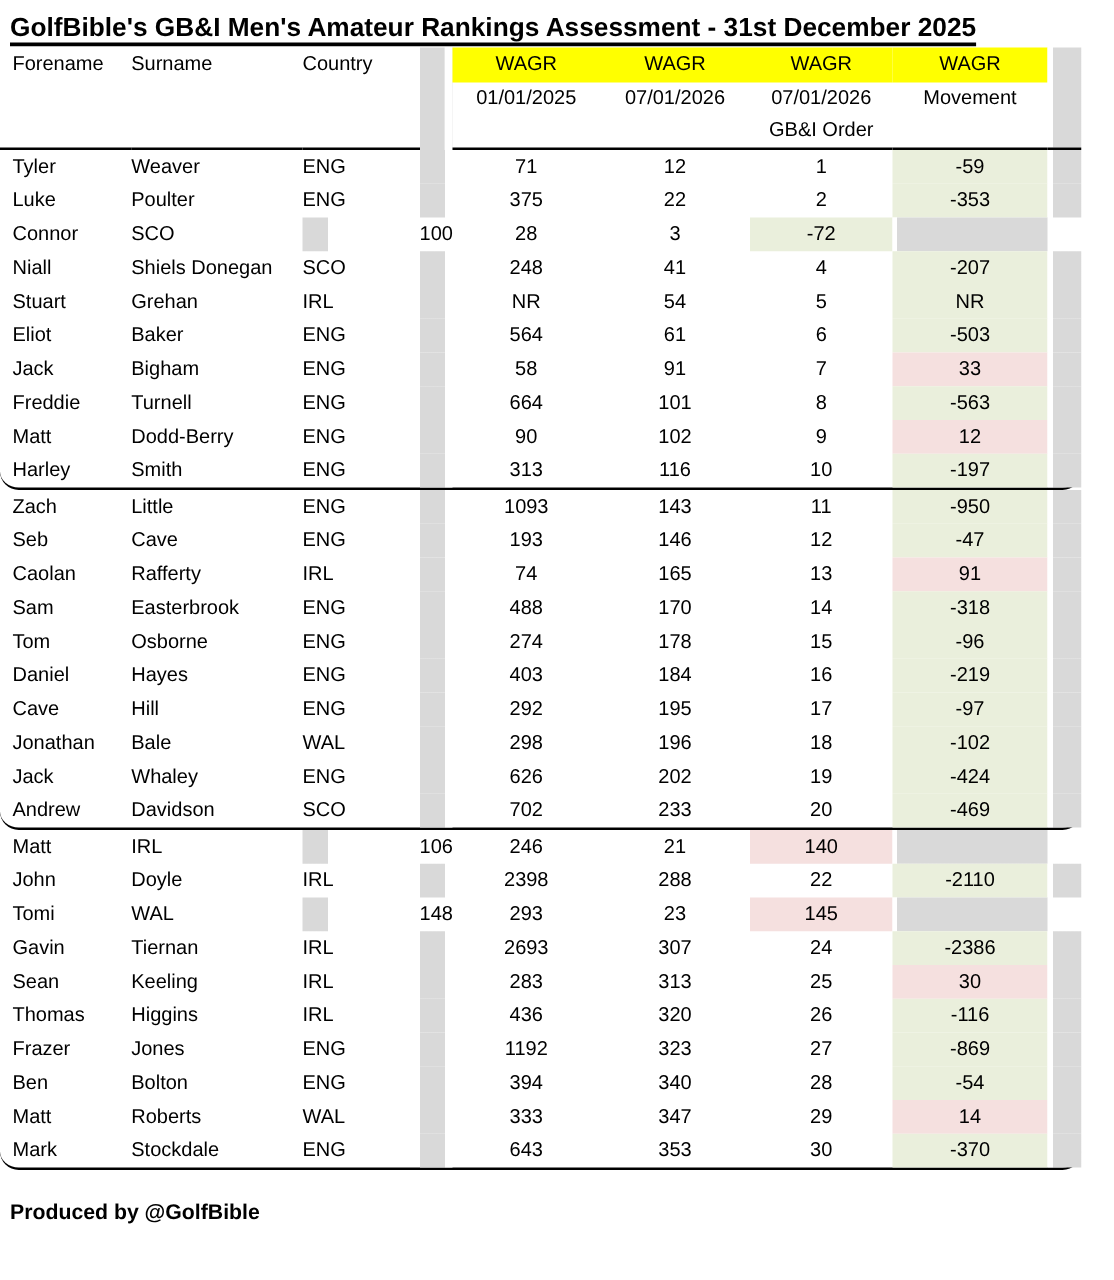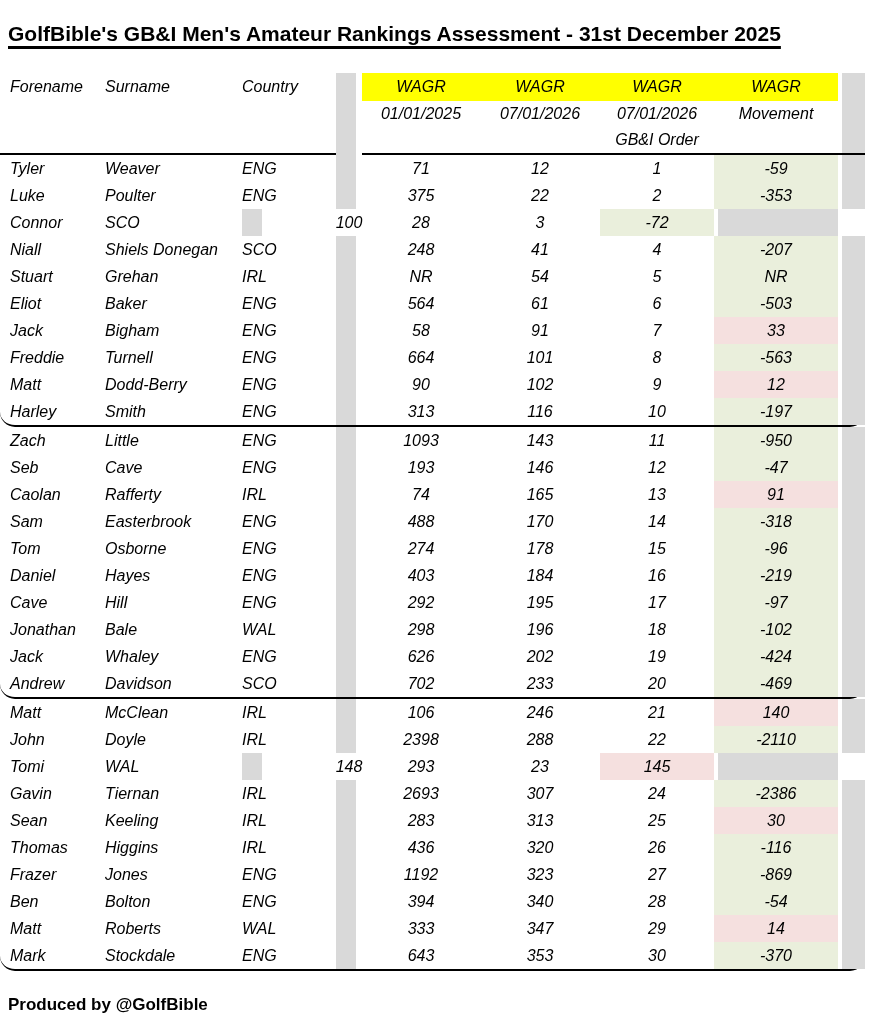--- a/index.html
+++ b/index.html
@@ -7,29 +7,29 @@
     --gray:#D9D9D9;
     --green:#EAEFDC;
     --pink:#F5E0DF;
   }
   html,body{margin:0;padding:0;}
   body{
     width:891px;height:1024px;background:#ffffff;color:#000;
     font-family:"Liberation Sans",sans-serif;
     overflow:hidden;
   }
-  .page{padding-top:19px;}
+  .page{padding-top:8px;}
   .title{
     margin:0 8px;font-size:21px;font-weight:bold;line-height:30px;
     white-space:nowrap;
     text-decoration:underline;
     text-decoration-thickness:2.5px;
     text-underline-offset:5px;
   }
-  .rankings-table{margin-top:24px;width:865px;font-style:italic;}
+  .rankings-table{width:865px;}
   .grid{
     display:grid;
     grid-template-columns:105px 137px 94px 26px 118px 120px 114px 124px 27px;
   }
   
   .header-row{height:82px;}
   .hcell{display:flex;flex-direction:column;border-bottom:2px solid #000;}
   .hcell.no-line{border-bottom:2px solid transparent;}
   .hline1{height:28px;display:flex;align-items:center;justify-content:center;font-size:16px;}
   .hline2,.hline3{height:26px;display:flex;align-items:center;justify-content:center;font-size:16px;}
@@ -308,21 +308,20 @@
             <div class="cell">702</div>
             <div class="cell">233</div>
             <div class="cell">20</div>
             <div class="cell movement green">-469</div>
             <div class="cell spacer-right"></div>
           </div>
         </div>
         <div class="group">
           <div class="grid row">
             <div class="cell text name-pad">Matt</div>
-            <div class="cell text">McClean</div>
             <div class="cell text">IRL</div>
             <div class="cell spacer-left"></div>
             <div class="cell">106</div>
             <div class="cell">246</div>
             <div class="cell">21</div>
             <div class="cell movement pink">140</div>
             <div class="cell spacer-right"></div>
           </div>
           <div class="grid row">
             <div class="cell text name-pad">John</div>

